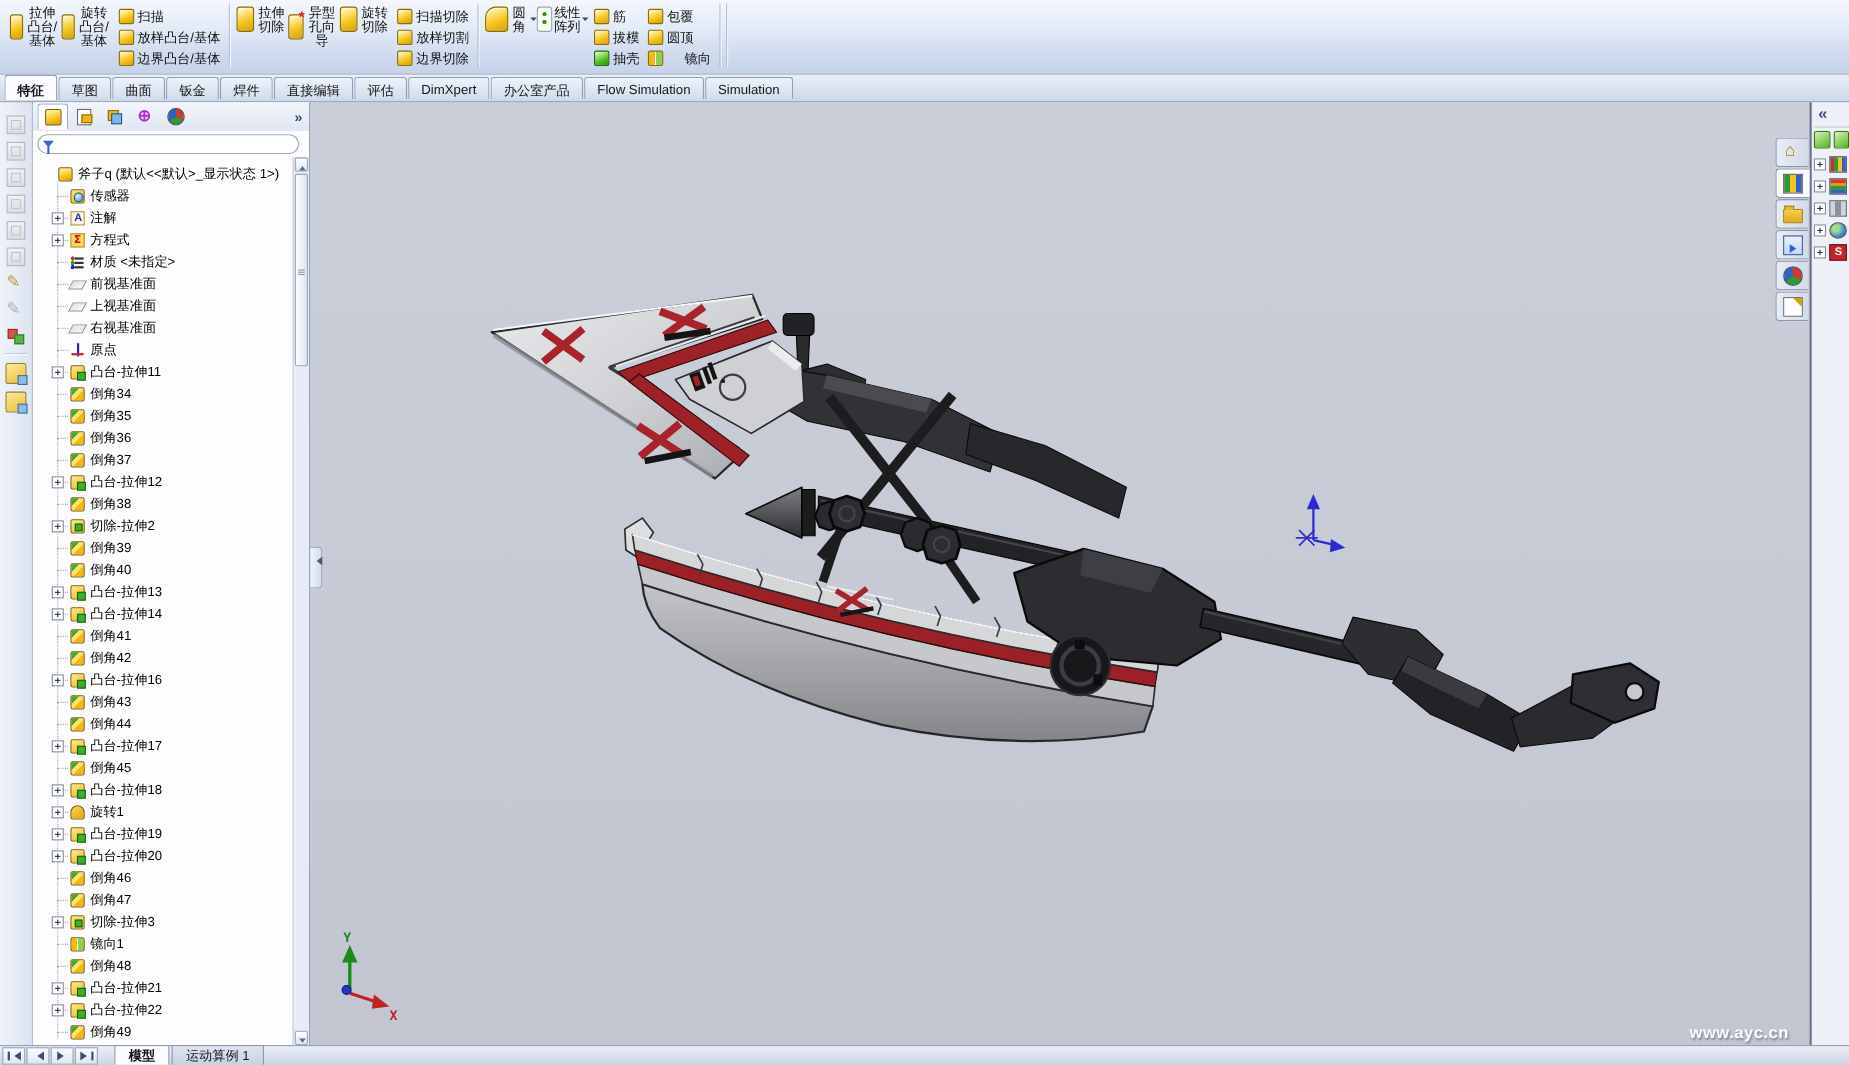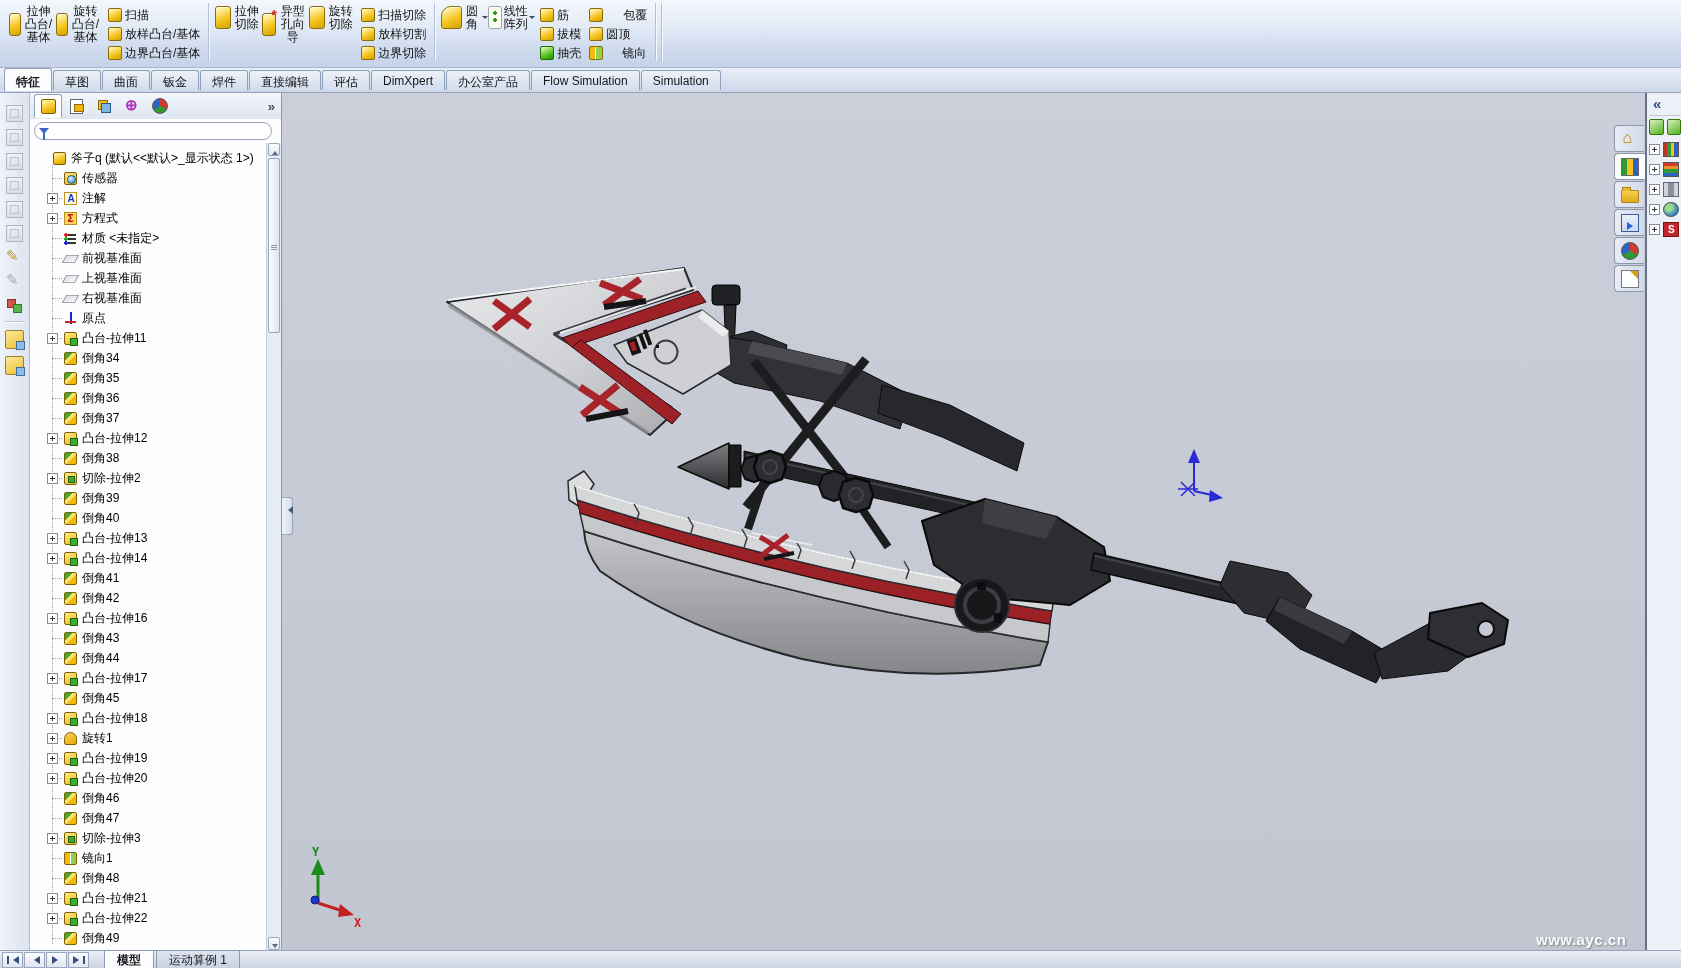--- a/index.html
+++ b/index.html
@@ -258,21 +258,21 @@
             <span class="rlbl" style="margin-left: 3px;">拔模</span>
           </div>
           <div class="rsmall">
             <span class="rico-s rv-greens"></span>
             <span class="rlbl" style="margin-left: 3px;">抽壳</span>
           </div>
         </div>
         <div class="rstack">
           <div class="rsmall">
             <span class="rico-s "></span>
-            <span class="rlbl" style="margin-left: 20px;">包覆</span>
+            <span class="rlbl" style="margin-left: 3px;">包覆</span>
           </div>
           <div class="rsmall">
             <span class="rico-s "></span>
             <span class="rlbl" style="margin-left: 3px;">圆顶</span>
           </div>
           <div class="rsmall">
             <span class="rico-s rv-mirror2"></span>
             <span class="rlbl" style="margin-left: 19px;">镜向</span>
           </div>
         </div>

